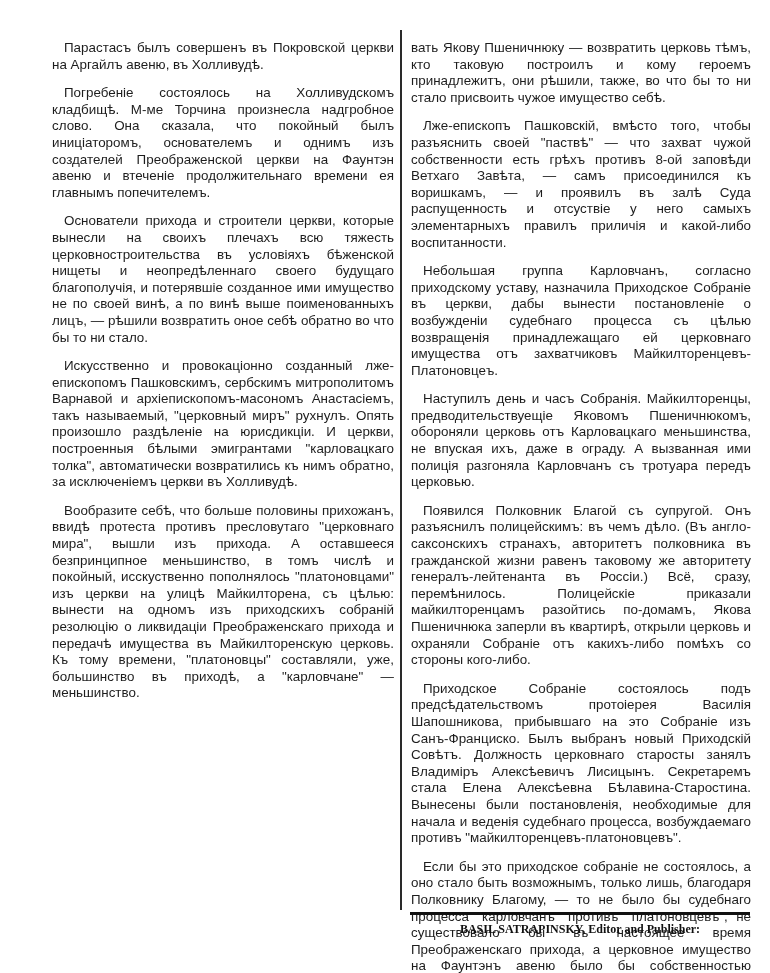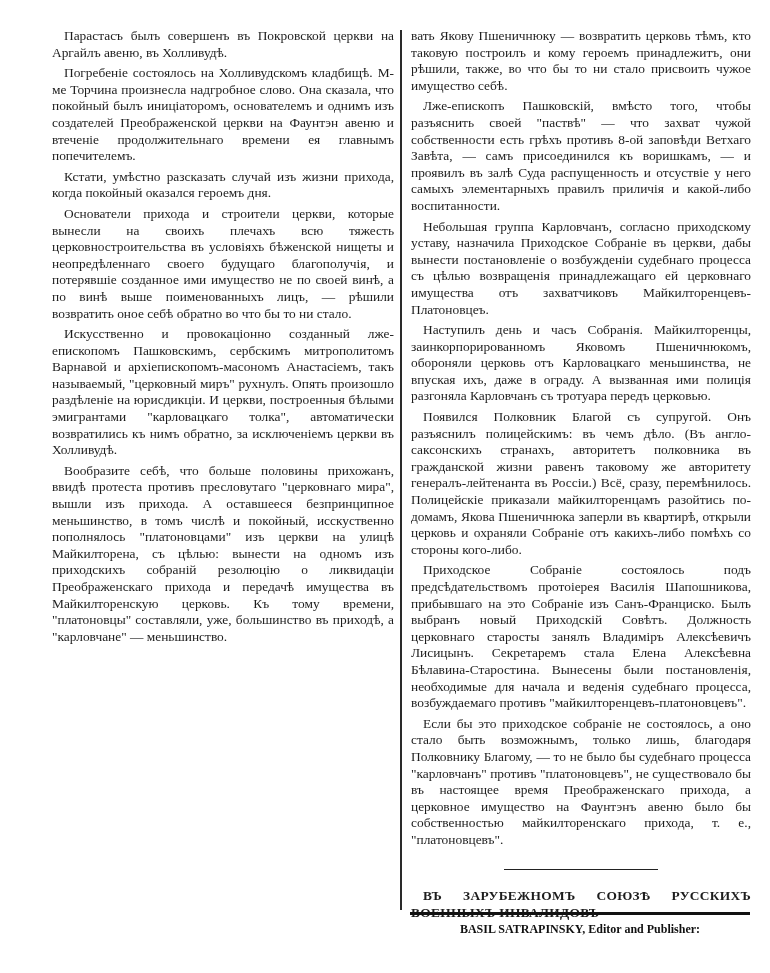--- a/index.html
+++ b/index.html
@@ -2,50 +2,49 @@
 <html><head>
 <meta charset="utf-8">
 <style>
   html, body { margin: 0; padding: 0; background: #ffffff; }
   body { width: 770px; height: 973px; position: relative; overflow: hidden;
          font-family: "Liberation Sans", "DejaVu Sans", sans-serif; color: #1d1d1d; }
   .col { position: absolute; top: 28px; font-size: 13.4px; line-height: 16.6px; }
   .col-left { left: 52px; width: 342px; }
   .col-right { left: 411px; width: 340px; }
   .divider { position: absolute; left: 400px; top: 30px; width: 1.5px; height: 880px; background: #2a2a2a; }
-  p { margin: 0 0 4px 0; text-align: justify; text-indent: 12px; hyphens: manual; font-family: Liberation Serif, serif; }
+  p { margin: 12px 0 4px 0; text-align: justify; text-indent: 12px; hyphens: manual; }
   p.cont { text-indent: 0; }
   .short-rule { width: 154px; height: 1.5px; background: #222; margin: 20px auto 18px auto; }
   .bold { font-weight: bold; letter-spacing: 0.3px; }
   .footer-rule { position: absolute; left: 410px; top: 912px; width: 340px; height: 3px; background: #111; }
   .footer { position: absolute; left: 410px; width: 340px; top: 921px; text-align: center;
             font-family: "Liberation Serif", "DejaVu Serif", serif; font-size: 12px; line-height: 17px; color: #111; }
   .footer .name { font-weight: bold; }
   .footer .addr { font-style: italic; font-weight: bold; }
 </style>
 </head>
 <body>
 
 <div class="col col-left">
   <p>Парастасъ былъ совершенъ въ Покровской церкви на Аргайлъ авеню, въ Холливудѣ.</p>
   <p>Погребеніе состоялось на Холливудскомъ кладбищѣ. М-ме Торчина произнесла надгробное слово. Она сказала, что покойный былъ иниціаторомъ, основателемъ и однимъ изъ создателей Преображенской церкви на Фаунтэн авеню и втеченіе продолжительнаго времени ея главнымъ попечителемъ.</p>
-  <p>Кстати, умѣстно разсказать случай изъ жизни прихода, когда покойный оказался героемъ дня.</p>
   <p>Основатели прихода и строители церкви, которые вынесли на своихъ плечахъ всю тяжесть церковностроительства въ условіяхъ бѣженской нищеты и неопредѣленнаго своего будущаго благополучія, и потерявшіе созданное ими имущество не по своей винѣ, а по винѣ выше поименованныхъ лицъ, — рѣшили возвратить оное себѣ обратно во что бы то ни стало.</p>
   <p>Искусственно и провокаціонно созданный лже-епископомъ Пашковскимъ, сербскимъ митрополитомъ Варнавой и архіепископомъ-масономъ Анастасіемъ, такъ называемый, "церковный миръ" рухнулъ. Опять произошло раздѣленіе на юрисдикціи. И церкви, построенныя бѣлыми эмигрантами "карловацкаго толка", автоматически возвратились къ нимъ обратно, за исключеніемъ церкви въ Холливудѣ.</p>
   <p>Вообразите себѣ, что больше половины прихожанъ, ввидѣ протеста противъ пресловутаго "церковнаго мира", вышли изъ прихода. А оставшееся безпринципное меньшинство, в томъ числѣ и покойный, исскуственно пополнялось "платоновцами" изъ церкви на улицѣ Майкилторена, съ цѣлью: вынести на одномъ изъ приходскихъ собраній резолюцію о ликвидаціи Преображенскаго прихода и передачѣ имущества въ Майкилторенскую церковь. Къ тому времени, "платоновцы" составляли, уже, большинство въ приходѣ, а "карловчане" — меньшинство.</p>
 
 </div>
 
 <div class="divider"></div>
 
 <div class="col col-right">
   <p class="cont">вать Якову Пшеничнюку — возвратить церковь тѣмъ, кто таковую построилъ и кому героемъ принадлежитъ, они рѣшили, также, во что бы то ни стало присвоить чужое имущество себѣ.</p>
   <p>Лже-епископъ Пашковскій, вмѣсто того, чтобы разъяснить своей "паствѣ" — что захват чужой собственности есть грѣхъ противъ 8-ой заповѣди Ветхаго Завѣта, — самъ присоединился къ воришкамъ, — и проявилъ въ залѣ Суда распущенность и отсуствіе у него самыхъ элементарныхъ правилъ приличія и какой-либо воспитанности.</p>
   <p>Небольшая группа Карловчанъ, согласно приходскому уставу, назначила Приходское Собраніе въ церкви, дабы вынести постановленіе о возбужденіи судебнаго процесса съ цѣлью возвращенія принадлежащаго ей церковнаго имущества отъ захватчиковъ Майкилторенцевъ-Платоновцеъ.</p>
-  <p>Наступилъ день и часъ Собранія. Майкилторенцы, заинкорпорированномъ Яковомъ Пшеничнюкомъ, обороняли церковь отъ Карловацкаго меньшинства, не впуская ихъ, даже в ограду. А вызванная ими полиція разгоняла Карловчанъ съ тротуара передъ церковью.</p>
+  <p>Наступилъ день и часъ Собранія. Майкилторенцы, предводительствуещіе Яковомъ Пшеничнюкомъ, обороняли церковь отъ Карловацкаго меньшинства, не впуская ихъ, даже в ограду. А вызванная ими полиція разгоняла Карловчанъ съ тротуара передъ церковью.</p>
   <p>Появился Полковник Благой съ супругой. Онъ разъяснилъ полицейскимъ: въ чемъ дѣло. (Въ англо-саксонскихъ странахъ, авторитетъ полковника въ гражданской жизни равенъ таковому же авторитету генералъ-лейтенанта въ Россіи.) Всё, сразу, перемѣнилось. Полицейскіе приказали майкилторенцамъ разойтись по-домамъ, Якова Пшеничнюка заперли въ квартирѣ, открыли церковь и охраняли Собраніе отъ какихъ-либо помѣхъ со стороны кого-либо.</p>
   <p>Приходское Собраніе состоялось подъ предсѣдательствомъ протоіерея Василія Шапошникова, прибывшаго на это Собраніе изъ Санъ-Франциско. Былъ выбранъ новый Приходскій Совѣтъ. Должность церковнаго старосты занялъ Владиміръ Алексѣевичъ Лисицынъ. Секретаремъ стала Елена Алексѣевна Бѣлавина-Старостина. Вынесены были постановленія, необходимые для начала и веденія судебнаго процесса, возбуждаемаго противъ "майкилторенцевъ-платоновцевъ".</p>
   <p>Если бы это приходское собраніе не состоялось, а оно стало быть возможнымъ, только лишь, благодаря Полковнику Благому, — то не было бы судебнаго процесса "карловчанъ" противъ "платоновцевъ", не существовало бы въ настоящее время Преображенскаго прихода, а церковное имущество на Фаунтэнъ авеню было бы собственностью майкилторенскаго прихода, т. е., "платоновцевъ".</p>
 
   <div class="short-rule"></div>
 
   <p>
     <span class="bold">ВЪ ЗАРУБЕЖНОМЪ СОЮЗѢ РУССКИХЪ ВОЕННЫХЪ ИНВАЛИДОВЪ</span>
   </p>
 </div>

